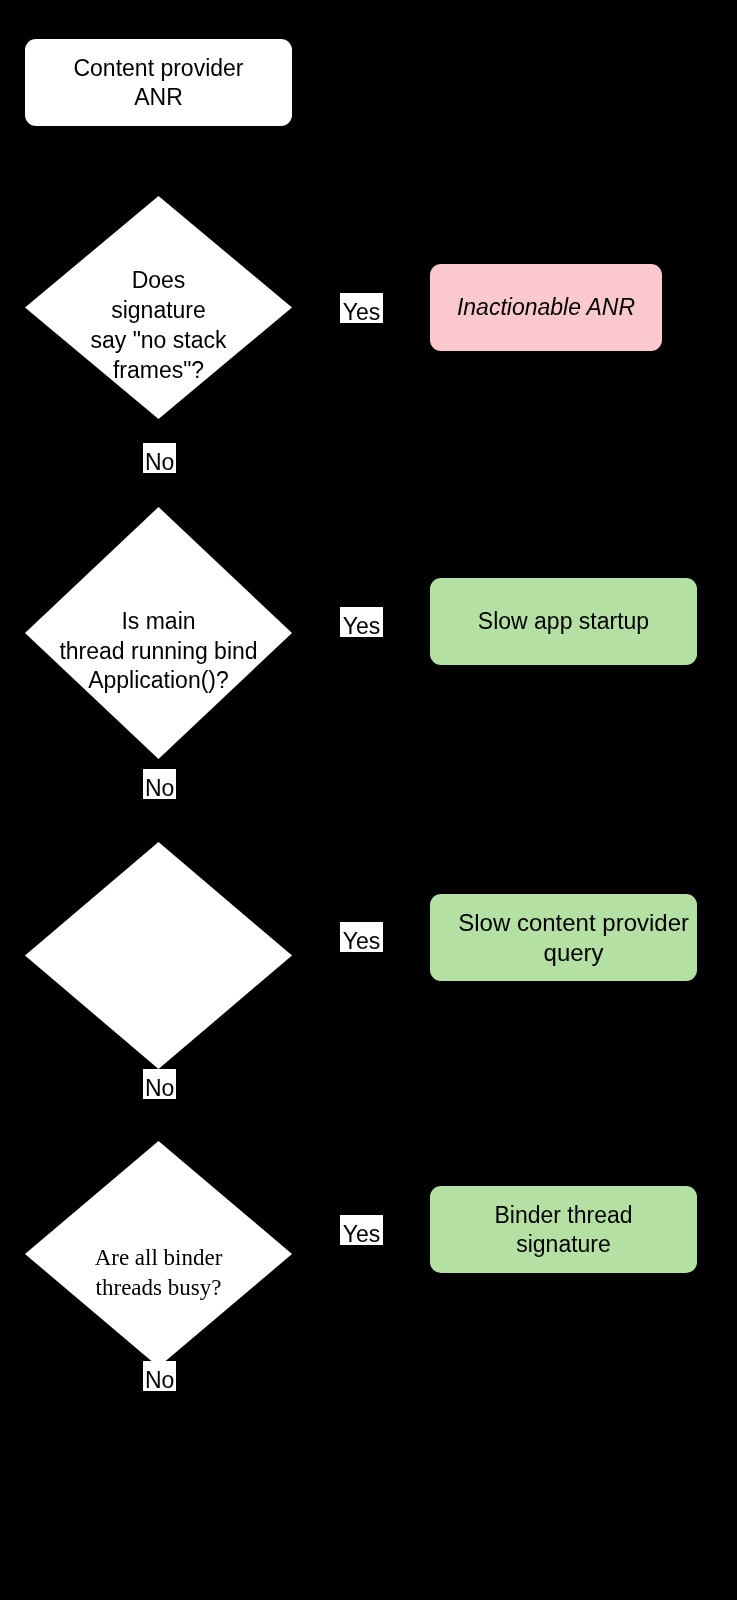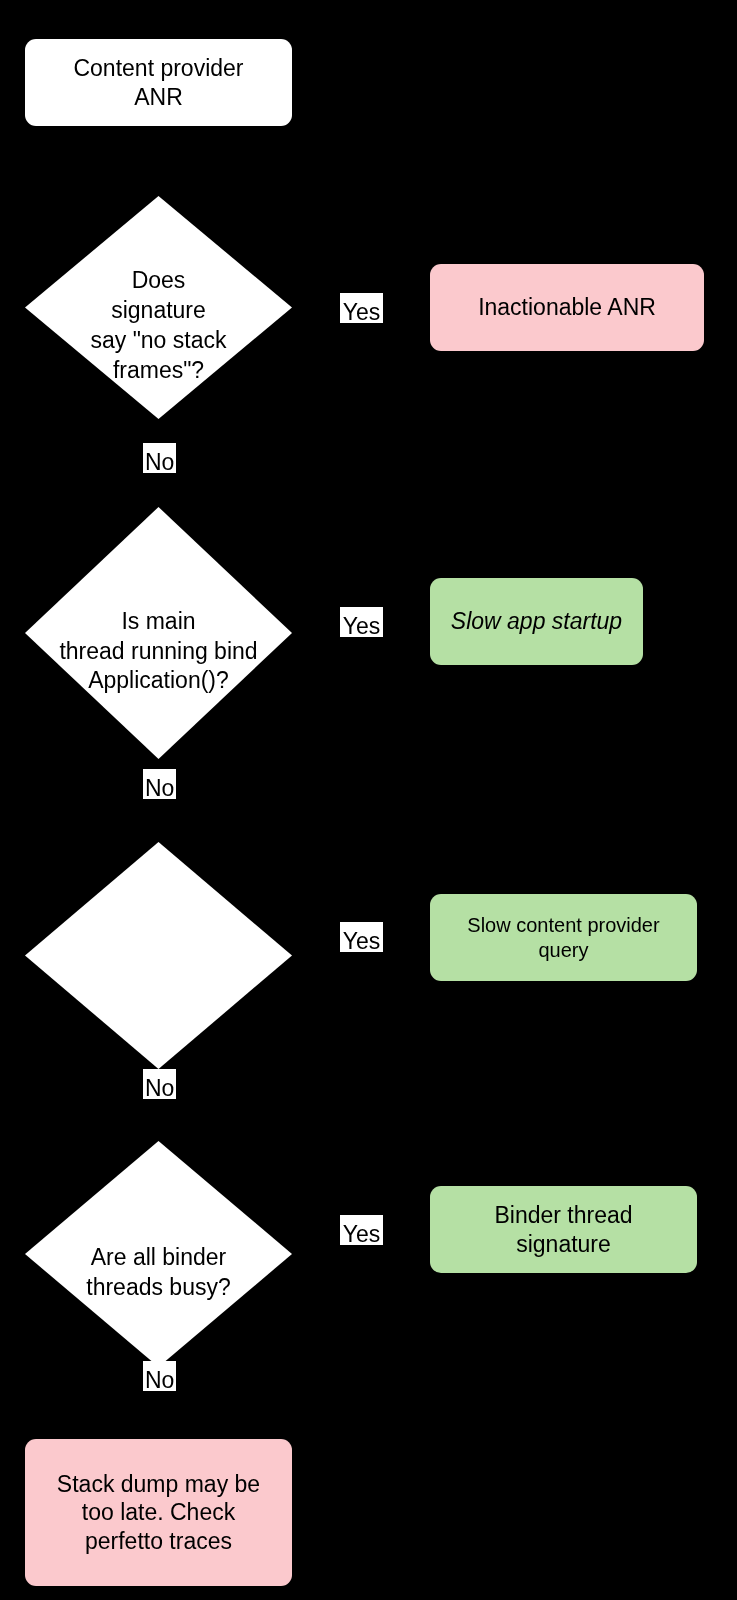--- a/index.html
+++ b/index.html
@@ -112,60 +112,55 @@
   <div class="node diamond" style="left:25px; top:182px; width:267px; height:223px;">
     <div class="shape"></div>
     <div class="dtext">Does
 signature
 say "no stack
 frames"?</div>
   </div>
   <div class="edge-label" style="left:340px; top:279px; width:43px; height:30px;">Yes</div>
   <div class="edge-label" style="left:143px; top:429px; width:33px; height:30px;">No</div>
 
-  <div class="node rbox pink" style="left:430px; top:250px; width:274px; height:87px;">
+  <div class="node rbox pink" style="left:430px; top:250px; width:232px; height:87px;font-style:italic;">
     <span>Inactionable ANR</span>
   </div>
 
   <div class="node diamond" style="left:25px; top:493px; width:267px; height:252px;justify-content:flex-end;">
     <div class="shape"></div>
     <div class="dtext">Is main
 thread running bind
 Application()?</div>
   </div>
   <div class="edge-label" style="left:340px; top:593px; width:43px; height:30px;">Yes</div>
   <div class="edge-label" style="left:143px; top:755px; width:33px; height:30px;">No</div>
 
-  <div class="node rbox green" style="left:430px; top:564px; width:213px; height:87px;font-style:italic;">
+  <div class="node rbox green" style="left:430px; top:564px; width:267px; height:87px;">
     <span>Slow app startup</span>
   </div>
 
   <div class="node diamond" style="left:25px; top:828px; width:267px; height:227px;">
     <div class="shape"></div>
   </div>
   <div class="edge-label" style="left:340px; top:908px; width:43px; height:30px;">Yes</div>
   <div class="edge-label" style="left:143px; top:1055px; width:33px; height:30px;">No</div>
 
-  <div class="node rbox green" style="left:430px; top:880px; width:267px; height:87px; font-size:20px;">
+  <div class="node rbox green" style="left:430px; top:880px; width:267px; height:87px; font-size:24px;justify-content:flex-end;">
     <span>Slow content provider
 query</span>
   </div>
 
-  <div class="node diamond" style="left:25px; top:1127px; width:267px; height:226px;">
+  <div class="node diamond" style="left:25px; top:1127px; width:267px; height:226px;font-family:Liberation Serif, serif;">
     <div class="shape"></div>
     <div class="dtext">Are all binder
 threads busy?</div>
   </div>
   <div class="edge-label" style="left:340px; top:1201px; width:43px; height:30px;">Yes</div>
   <div class="edge-label" style="left:143px; top:1347px; width:33px; height:30px;">No</div>
 
   <div class="node rbox green" style="left:430px; top:1172px; width:267px; height:87px;">
     <span>Binder thread
 signature</span>
   </div>
 
-  <div class="node rbox pink" style="left:25px; top:1425px; width:267px; height:147px;">
-    <span>Stack dump may be
-too late. Check
-perfetto traces</span>
-  </div>
 
 </div>
 
 </body></html>

